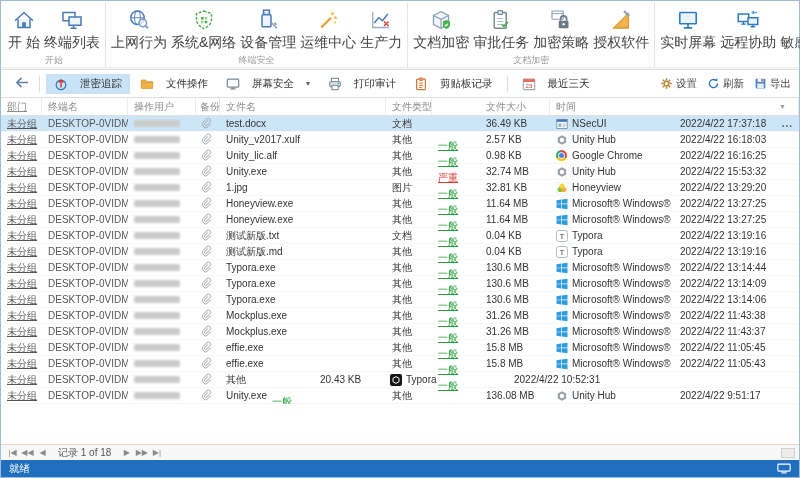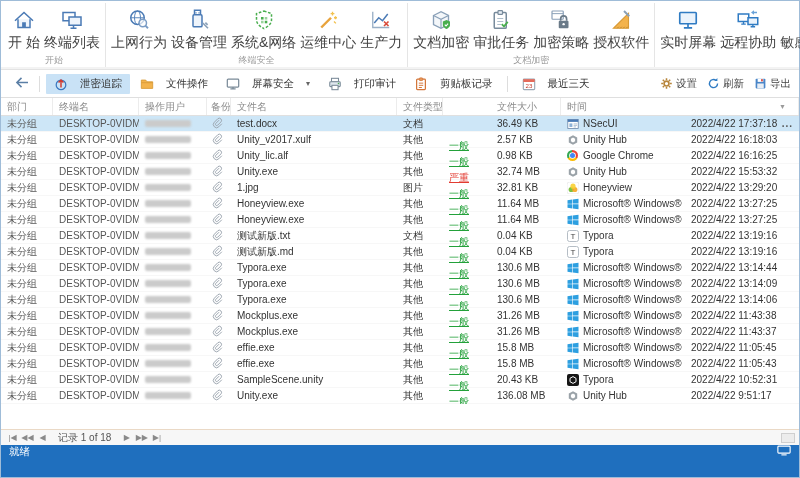--- a/index.html
+++ b/index.html
@@ -40,21 +40,21 @@
   .tb-mini .icon, .tb-mini .icon svg { width:13px; height:13px; display:inline-flex; }
 
   
   .thead { height:18px; display:flex; align-items:center; border-bottom:1px solid #e0e0e0;
            color:#8c8c8c; background:#fff; }
   .thead .cell { border-right:1px solid #ececec; height:100%; display:flex; align-items:center; }
   .tbody { background:#fff; }
   .trow { height:16px; display:flex; align-items:center; border-bottom:1px solid #f7f7f7; background:#fff; }
   .trow.sel { background:#cde6f7; }
   .cell { padding-left:6px; white-space:nowrap; overflow:hidden; height:100%; display:flex; align-items:center; }
-  .c0 { width:52px; }  .c1 { width:86px; }  .c2 { width:68px; }
+  .c0 { width:41px;text-decoration:underline; }  .c1 { width:86px; }  .c2 { width:68px; }
   .c3 { width:24px; padding-left:4px; } .c4 { width:166px; }
   .c5 { width:46px; }  .c6 { width:48px;margin-top:44px; }  .c7 { width:70px; }
   .c8 { width:124px; } .c9 { flex:1; padding-right:4px; }
   .cell.dim { color:#555; }
   .redact { width:46px; height:7px; background:#cbcbcb; border-radius:2px; filter:blur(1px); }
   .clip svg { width:12px; height:12px; }
   .risk { text-decoration:underline; }
   .risk.normal { color:#23a13a; }
   .risk.severe { color:#e23c32; }
   .appcell { gap:4px; }
@@ -68,21 +68,21 @@
     background:conic-gradient(from 0deg,#ea4335 0 33%,#fbbc05 33% 67%,#34a853 67% 100%); }
   .ic-chrome::after { content:""; position:absolute; left:3px; top:3px; width:5px; height:5px;
     border-radius:50%; background:#4285f4; box-shadow:0 0 0 .8px #fff; }
 
   
   .pager { height:16px; background:#f7f7f7; border-top:1px solid #ead9c6; display:flex;
            align-items:center; padding:0 4px; color:#666; font-size:10px; }
   .pg-btn { min-width:15px; text-align:center; font-size:8px; color:#8a8a8a; padding:0 1px; }
   .pg-text { margin:0 8px; color:#555; }
   .pg-thumb { margin-left:auto; width:14px; height:10px; background:#ececec; border:1px solid #cfcfcf; }
-  .statusbar { height:32px; background:#1f6fbe; color:#fff; display:flex; align-items:flex-start;
+  .statusbar { height:17px; background:#1f6fbe; color:#fff; display:flex; align-items:center;
                padding:0 8px; font-size:10.5px; }
   .sb-icon { margin-left:auto; display:flex; }
   .sb-icon svg { width:14px; height:11px; }
 </style>
 </head>
 <body>
 
 <div class="app">
   <div class="ribbon" id="ribbon">
       <div class="rgroup">
@@ -120,39 +120,39 @@
                 <path d="M5.5 13h17" stroke="#4a7ab5" stroke-width="1.2"></path>
                 <circle cx="21" cy="20" r="5" fill="#fff" fill-opacity=".7" stroke="#7a9cc5" stroke-width="2"></circle>
                 <path d="M24.5 23.5 28 27" stroke="#7a9cc5" stroke-width="2.5"></path>
               </svg>
             </span>
             <div class="rlabel">上网行为</div>
           </div>
           <div class="ritem">
             <span class="icon ">
               <svg viewBox="0 0 32 32">
-                <rect x="10" y="3" width="8" height="6" fill="none" stroke="#4a7ab5" stroke-width="2"></rect>
-                <path d="M12 5.5v2M16 5.5v2" stroke="#4a7ab5" stroke-width="1.3"></path>
-                <rect x="8" y="9" width="12" height="16" rx="1.5" fill="#eef4fb" stroke="#4a7ab5" stroke-width="2"></rect>
-                <path d="M21 20l7 7M24.5 19.5l3 3" stroke="#8aa0b8" stroke-width="2.2"></path>
-              </svg>
-            </span>
-            <div class="rlabel">设备管理</div>
-          </div>
-          <div class="ritem">
-            <span class="icon ">
-              <svg viewBox="0 0 32 32">
                 <path d="M16 4l10 3.5V16c0 7-10 11.5-10 11.5S6 23 6 16V7.5z" fill="none" stroke="#49ae4e" stroke-width="2" stroke-dasharray="3.5 2.2"></path>
                 <rect x="12" y="12" width="3.4" height="3.4" fill="#49ae4e"></rect>
                 <rect x="17" y="12" width="3.4" height="3.4" fill="#49ae4e" opacity=".55"></rect>
                 <rect x="12" y="17" width="3.4" height="3.4" fill="#49ae4e" opacity=".55"></rect>
                 <rect x="17" y="17" width="3.4" height="3.4" fill="#49ae4e"></rect>
               </svg>
             </span>
             <div class="rlabel">系统&amp;网络</div>
+          </div>
+          <div class="ritem">
+            <span class="icon ">
+              <svg viewBox="0 0 32 32">
+                <rect x="10" y="3" width="8" height="6" fill="none" stroke="#4a7ab5" stroke-width="2"></rect>
+                <path d="M12 5.5v2M16 5.5v2" stroke="#4a7ab5" stroke-width="1.3"></path>
+                <rect x="8" y="9" width="12" height="16" rx="1.5" fill="#eef4fb" stroke="#4a7ab5" stroke-width="2"></rect>
+                <path d="M21 20l7 7M24.5 19.5l3 3" stroke="#8aa0b8" stroke-width="2.2"></path>
+              </svg>
+            </span>
+            <div class="rlabel">设备管理</div>
           </div>
           <div class="ritem">
             <span class="icon ">
               <svg viewBox="0 0 32 32">
                 <path d="M7 26 20 13" stroke="#e8a33d" stroke-width="3.2"></path>
                 <path d="M22 5v5M19.5 7.5h5M26 11v4M24 13h4M24 18l2.5 2.5" stroke="#f2c14e" stroke-width="1.8" fill="none"></path>
               </svg>
             </span>
             <div class="rlabel">运维中心</div>
           </div>
@@ -917,21 +917,20 @@
         <div class="cell c0 dim">未分组</div>
         <div class="cell c1 dim">DESKTOP-0VIDMDJ</div>
         <div class="cell c2">
           <span class="redact"></span>
         </div>
         <div class="cell c3 clip">
           <span class="icon "><svg viewBox="0 0 16 16">
               <path d="M10.8 4.2 6.4 8.6a1.7 1.7 0 0 0 2.4 2.4l4.6-4.6a3 3 0 0 0-4.2-4.2L4.4 7a4.2 4.2 0 0 0 6 6l4-4" fill="none" stroke="#9aa4ae" stroke-width="1.3"></path>
             </svg></span>
         </div>
-        <div class="cell c4">SampleScene.unity</div>
         <div class="cell c5">其他</div>
         <div class="cell c6">
           <span class="risk normal">一般</span>
         </div>
         <div class="cell c7">20.43 KB</div>
         <div class="cell c8 appcell">
           <span class="icon ">
             <svg viewBox="0 0 12 12">
               <rect width="12" height="12" rx="2" fill="#161616"></rect>
               <path d="M6 2.6l3 1.7v3.4L6 9.4 3 7.7V4.3z" fill="none" stroke="#fff"></path>

